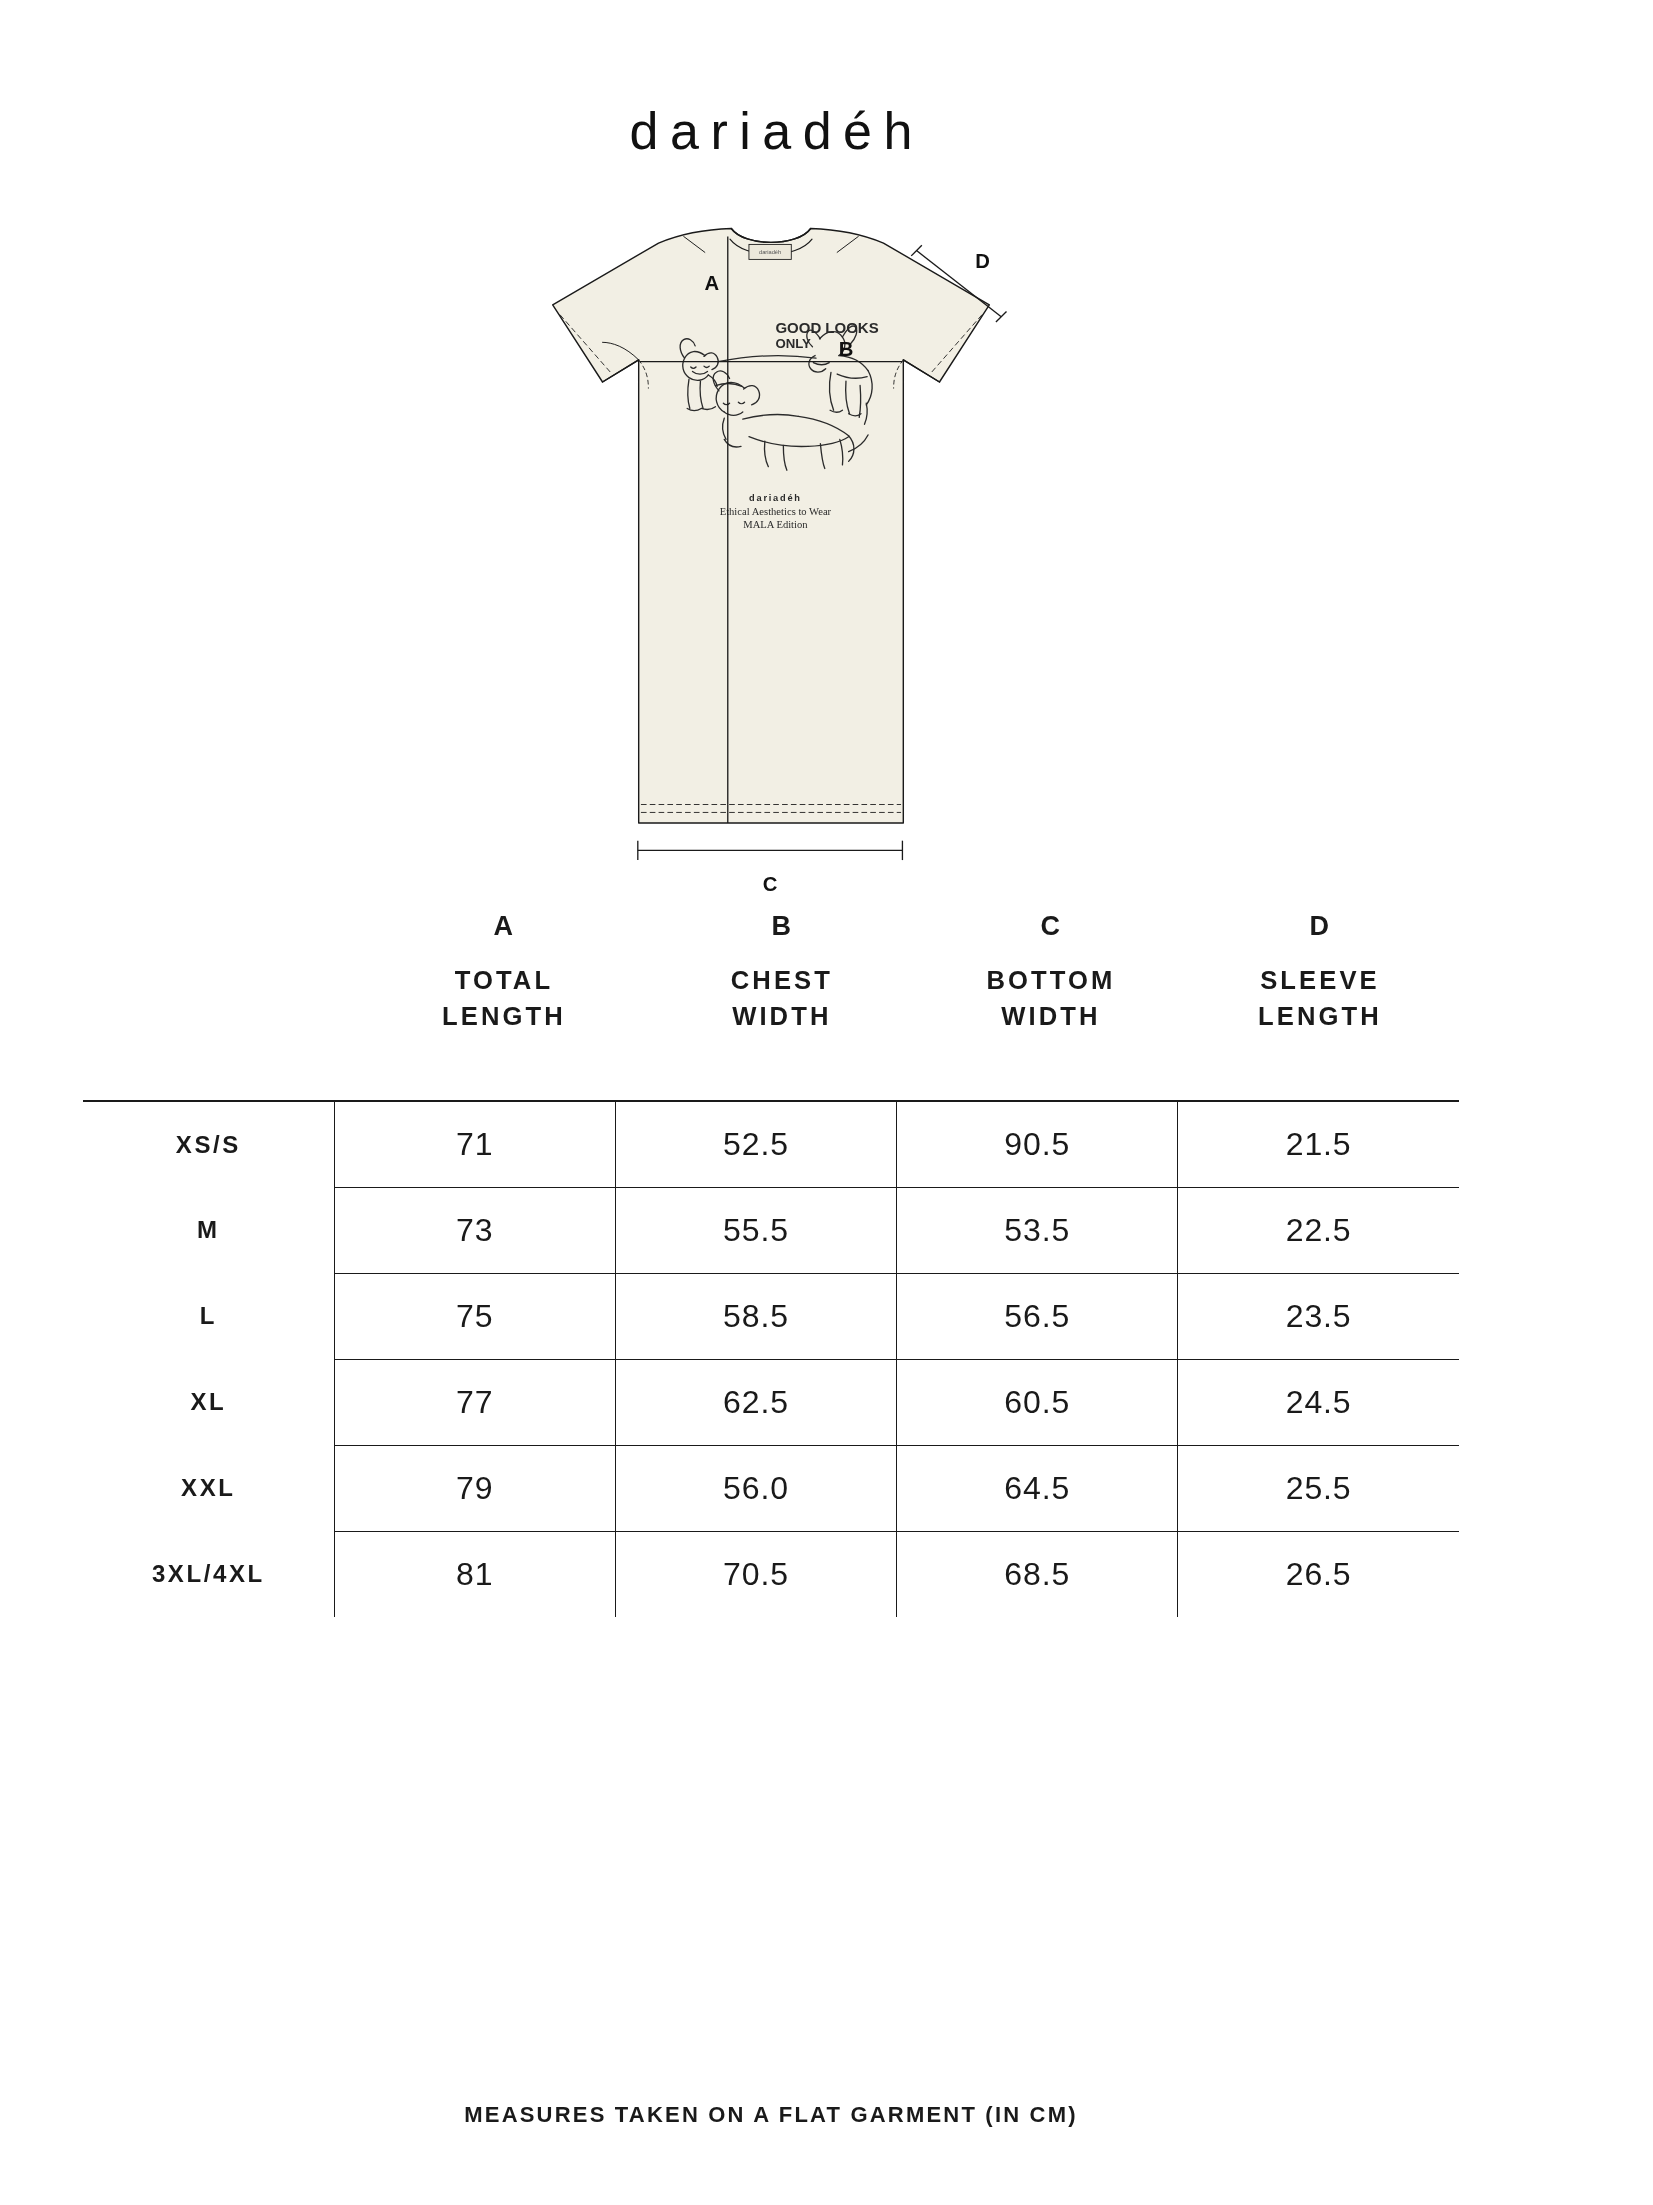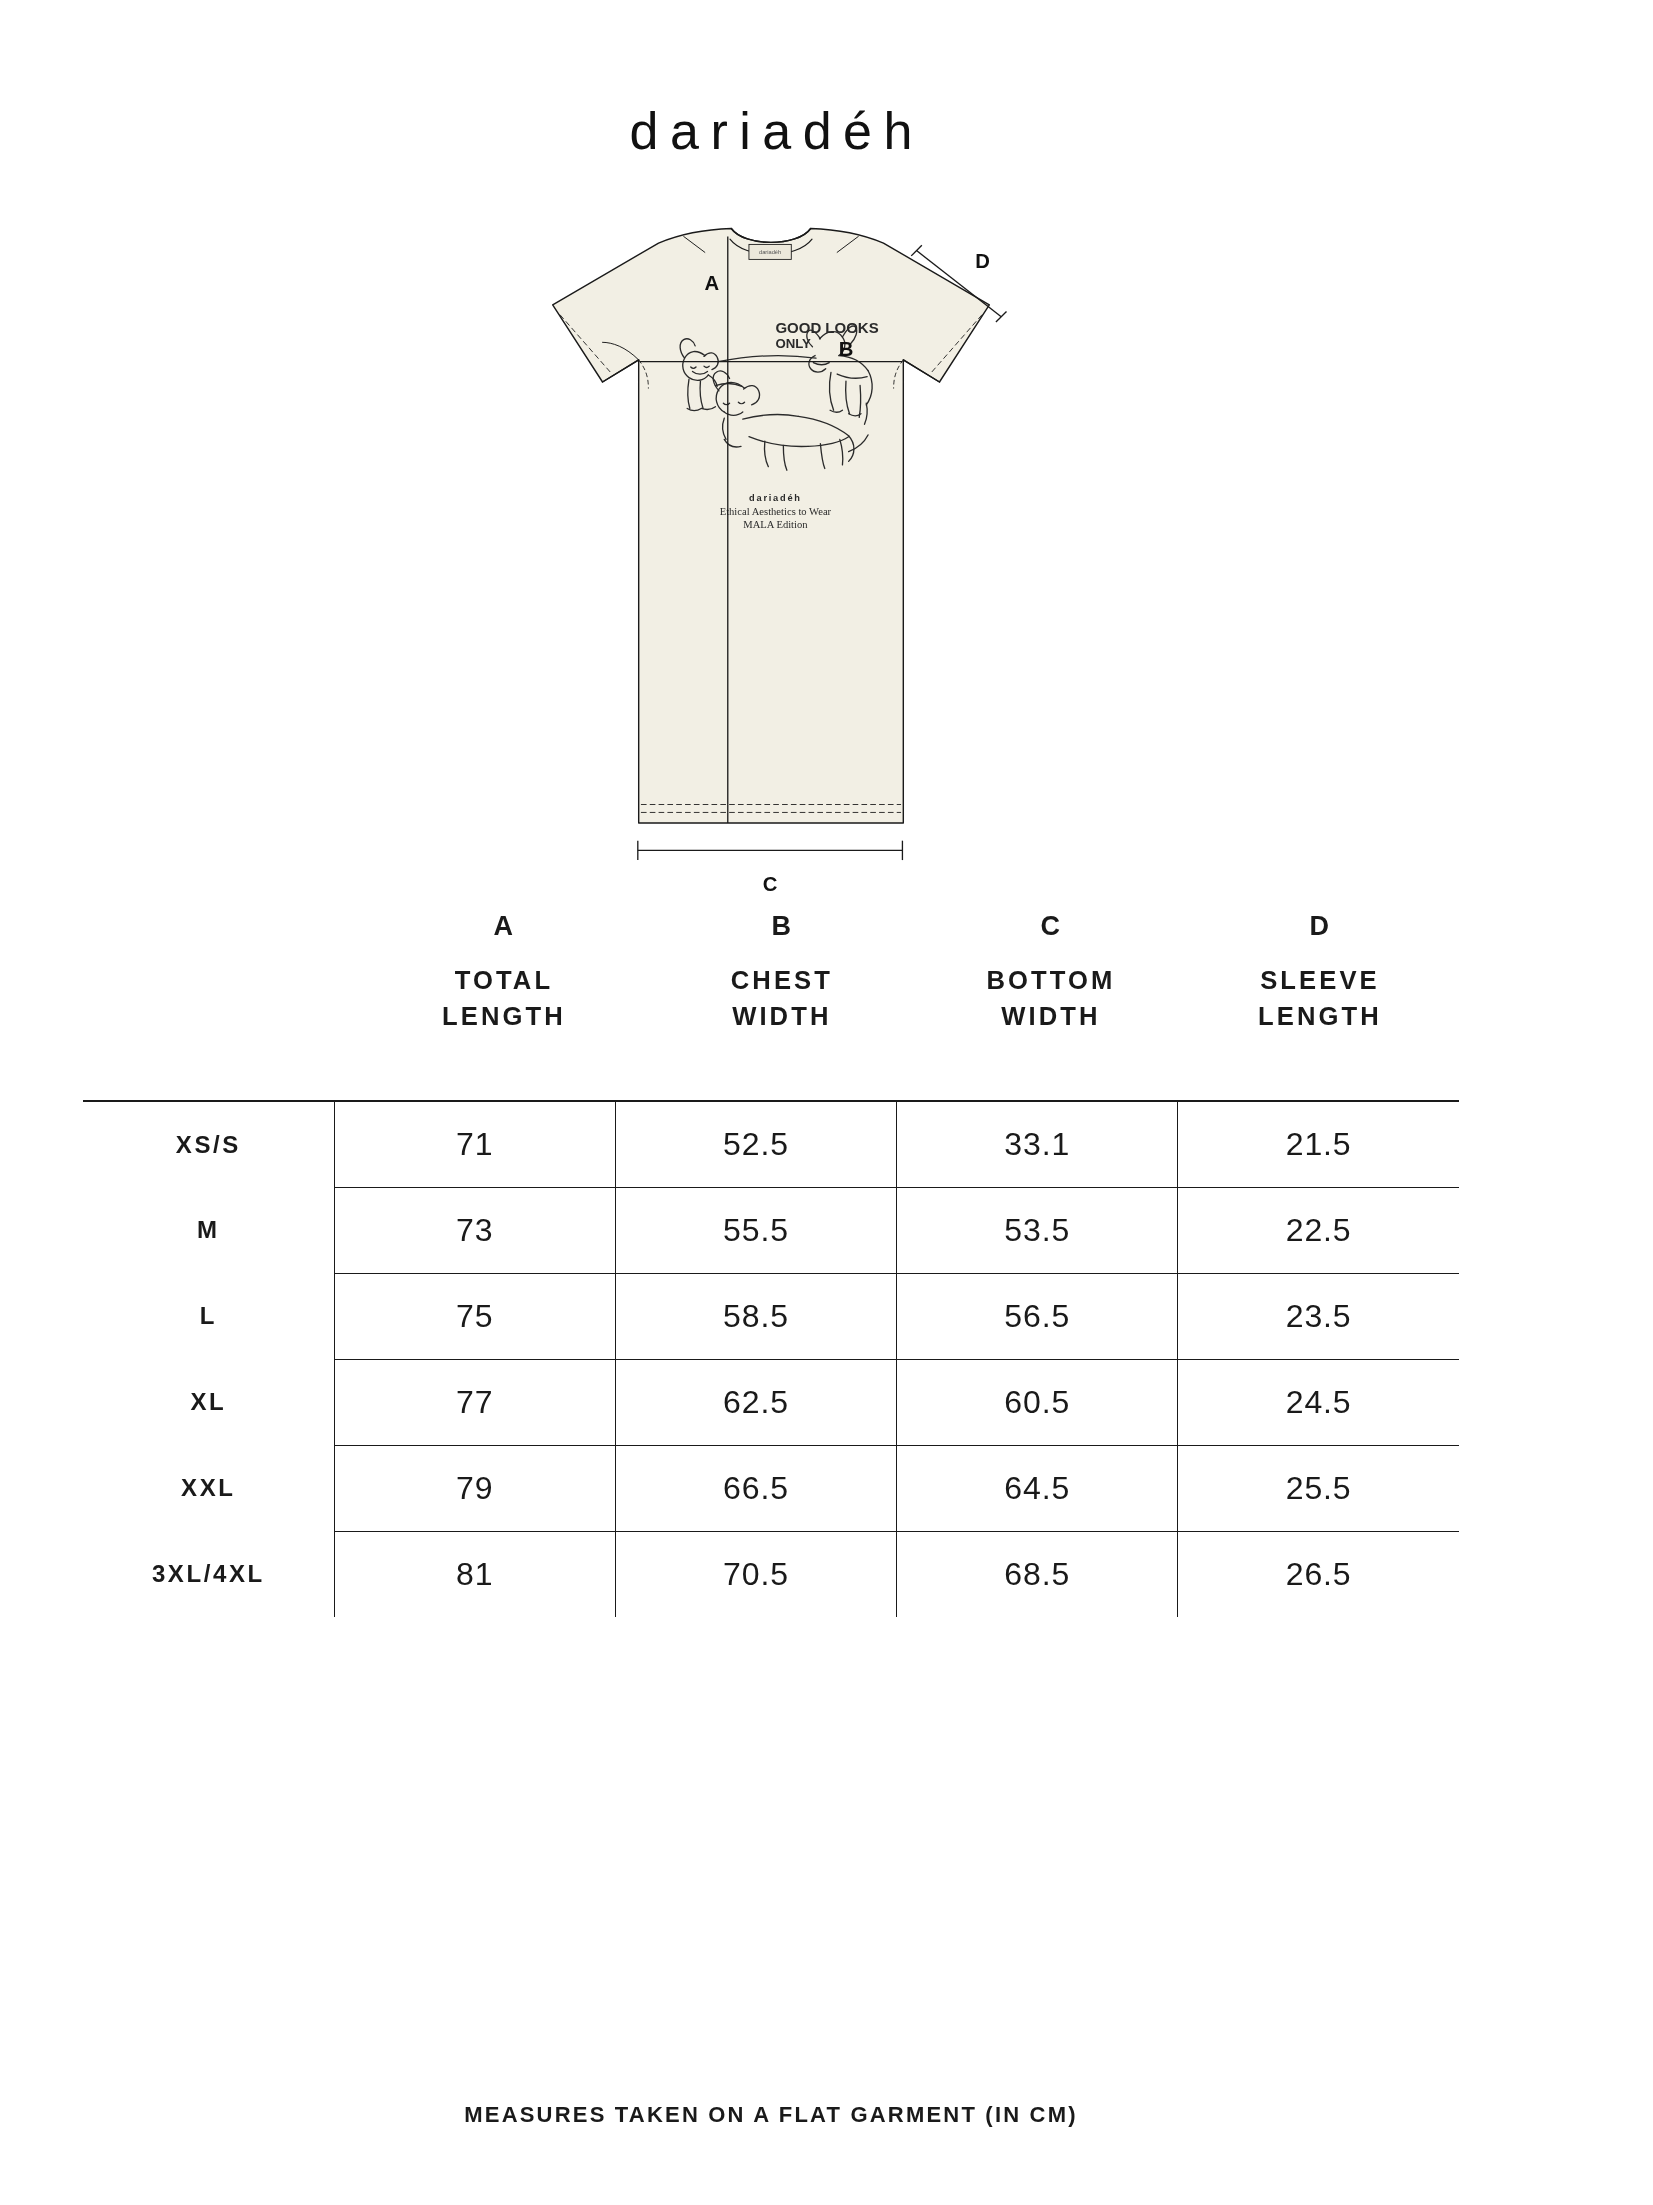--- a/index.html
+++ b/index.html
@@ -319,21 +319,21 @@
           <td></td>
           <td></td>
           <td></td>
           <td></td>
         </tr>
 
         <tr>
           <td class="size-label">XS/S</td>
           <td class="value">71</td>
           <td class="value sep">52.5</td>
-          <td class="value sep">33.1</td>
+          <td class="value sep">90.5</td>
           <td class="value sep">21.5</td>
         </tr>
 
         <tr>
           <td class="size-label">M</td>
           <td class="value">73</td>
           <td class="value sep">55.5</td>
           <td class="value sep">53.5</td>
           <td class="value sep">22.5</td>
         </tr>
@@ -350,21 +350,21 @@
           <td class="size-label">XL</td>
           <td class="value">77</td>
           <td class="value sep">62.5</td>
           <td class="value sep">60.5</td>
           <td class="value sep">24.5</td>
         </tr>
 
         <tr>
           <td class="size-label">XXL</td>
           <td class="value">79</td>
-          <td class="value sep">66.5</td>
+          <td class="value sep">56.0</td>
           <td class="value sep">64.5</td>
           <td class="value sep">25.5</td>
         </tr>
 
         <tr>
           <td class="size-label">3XL/4XL</td>
           <td class="value">81</td>
           <td class="value sep">70.5</td>
           <td class="value sep">68.5</td>
           <td class="value sep">26.5</td>

